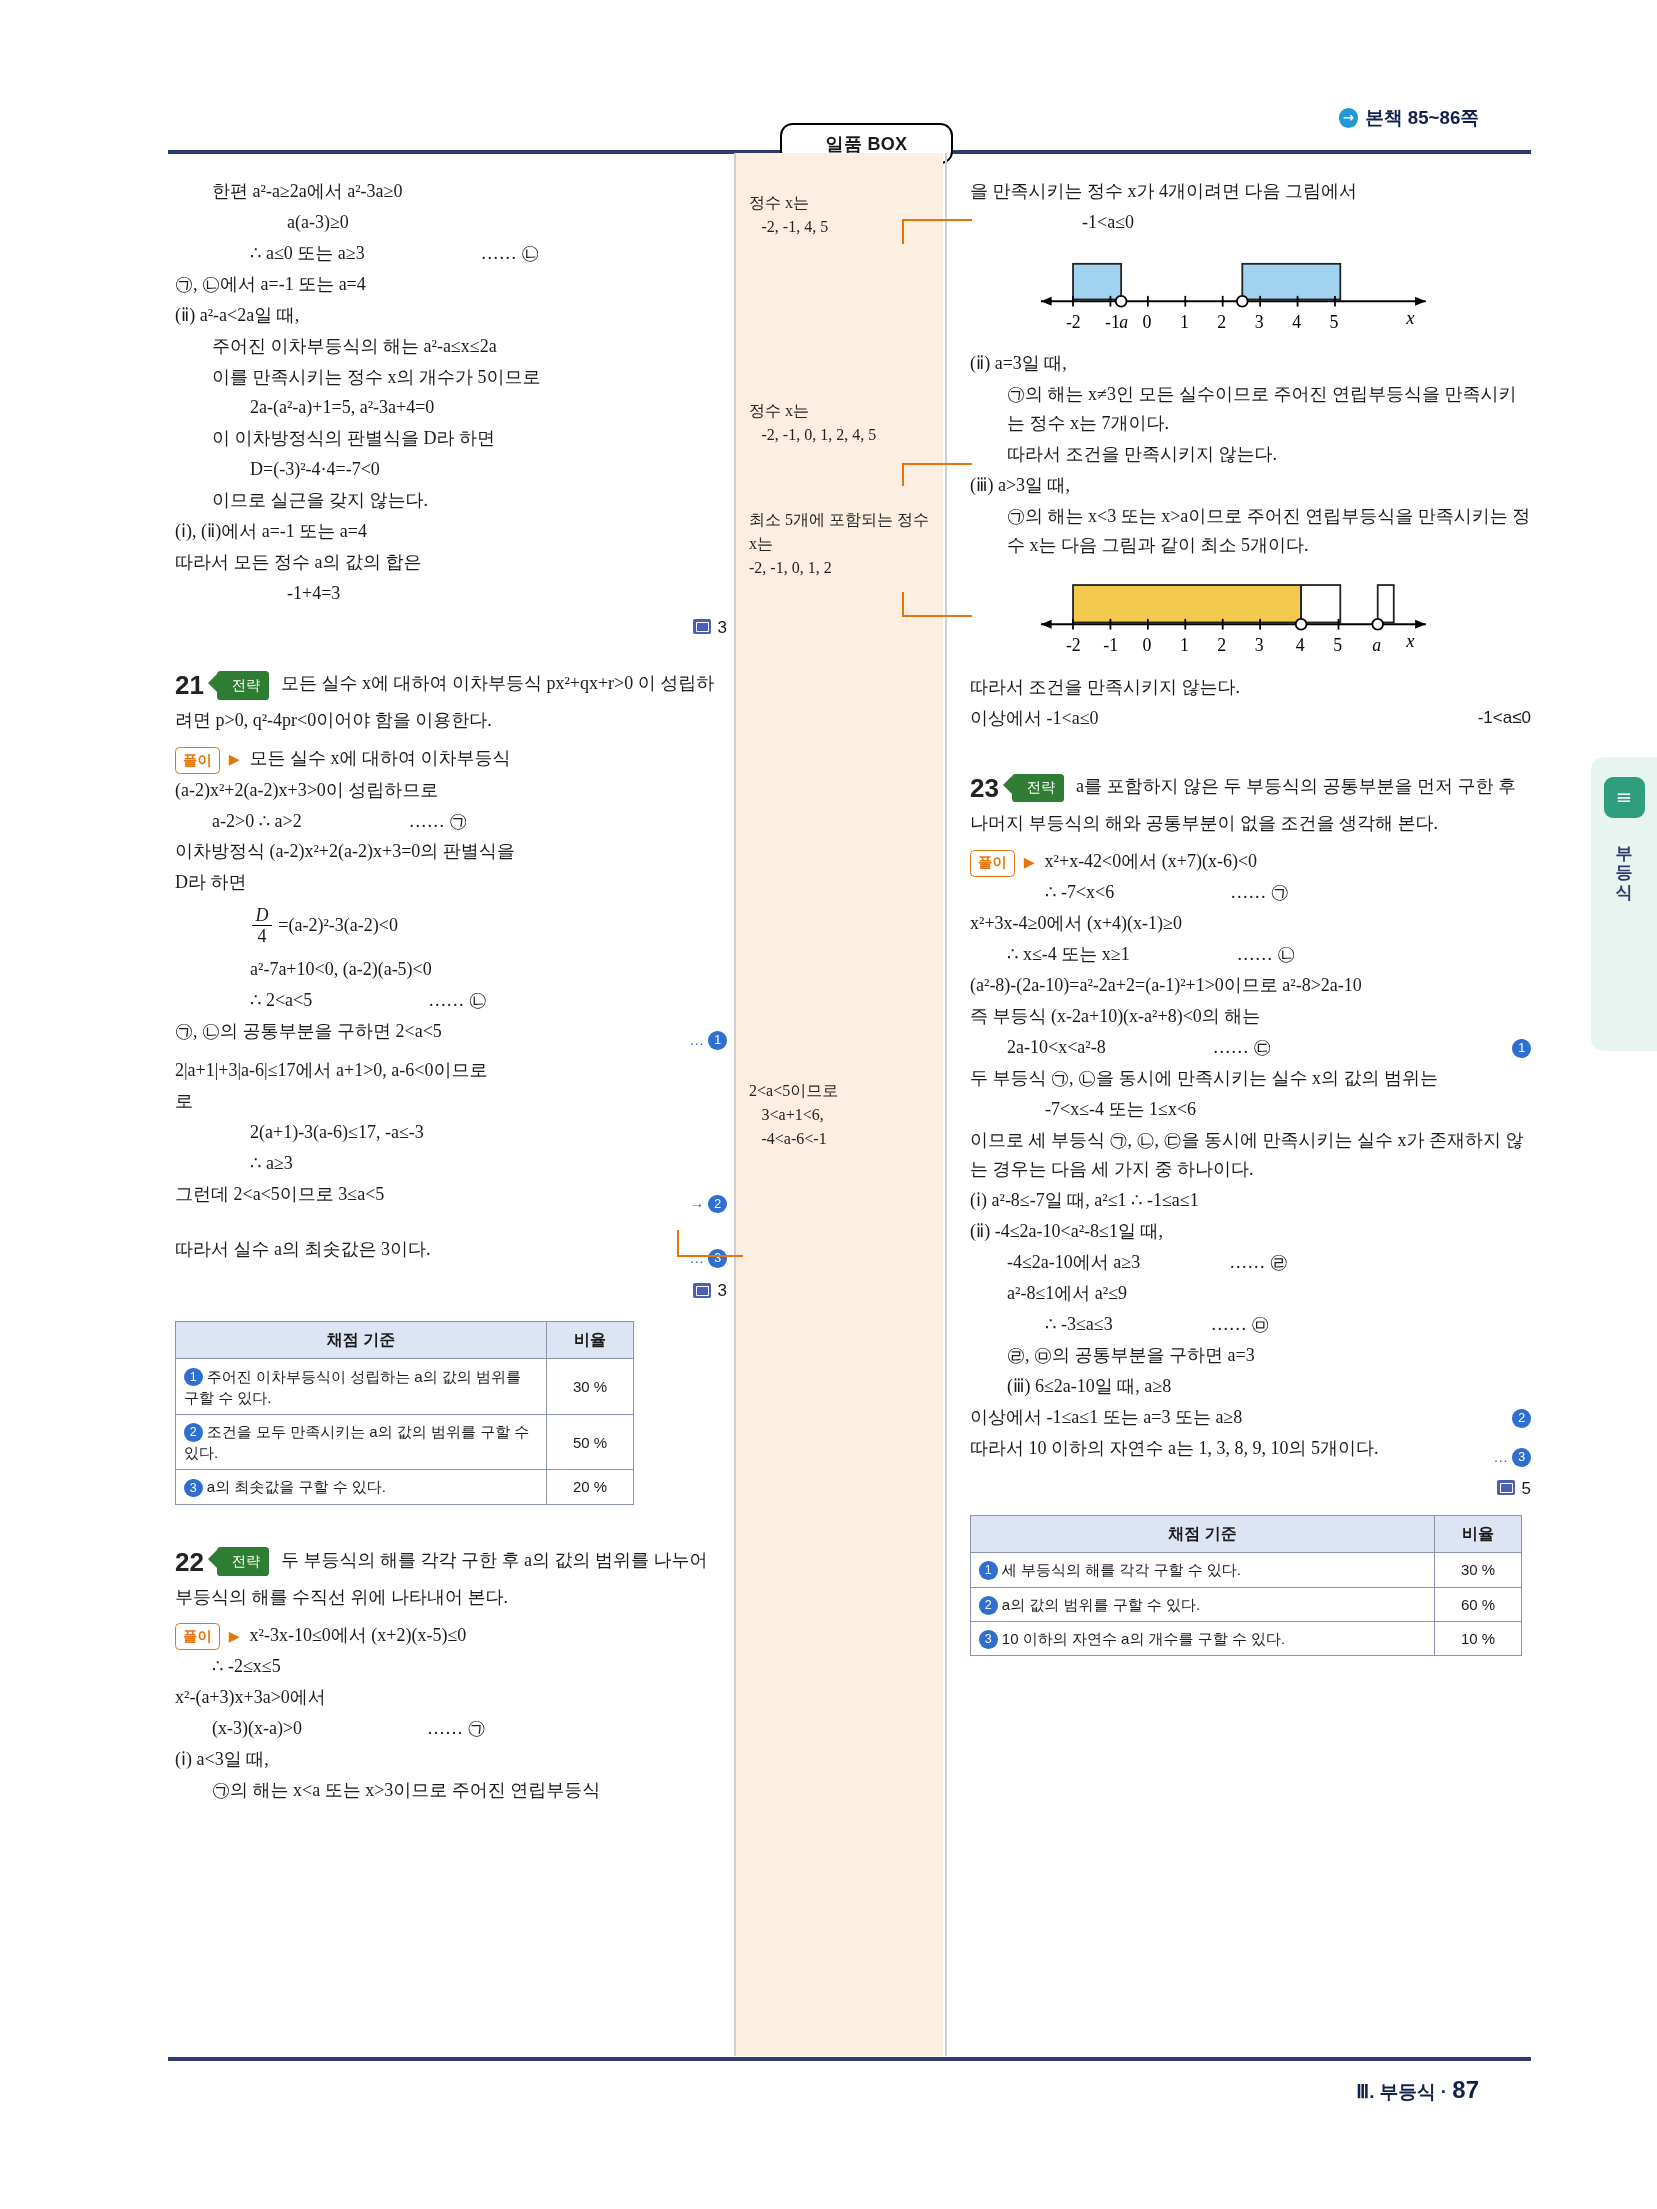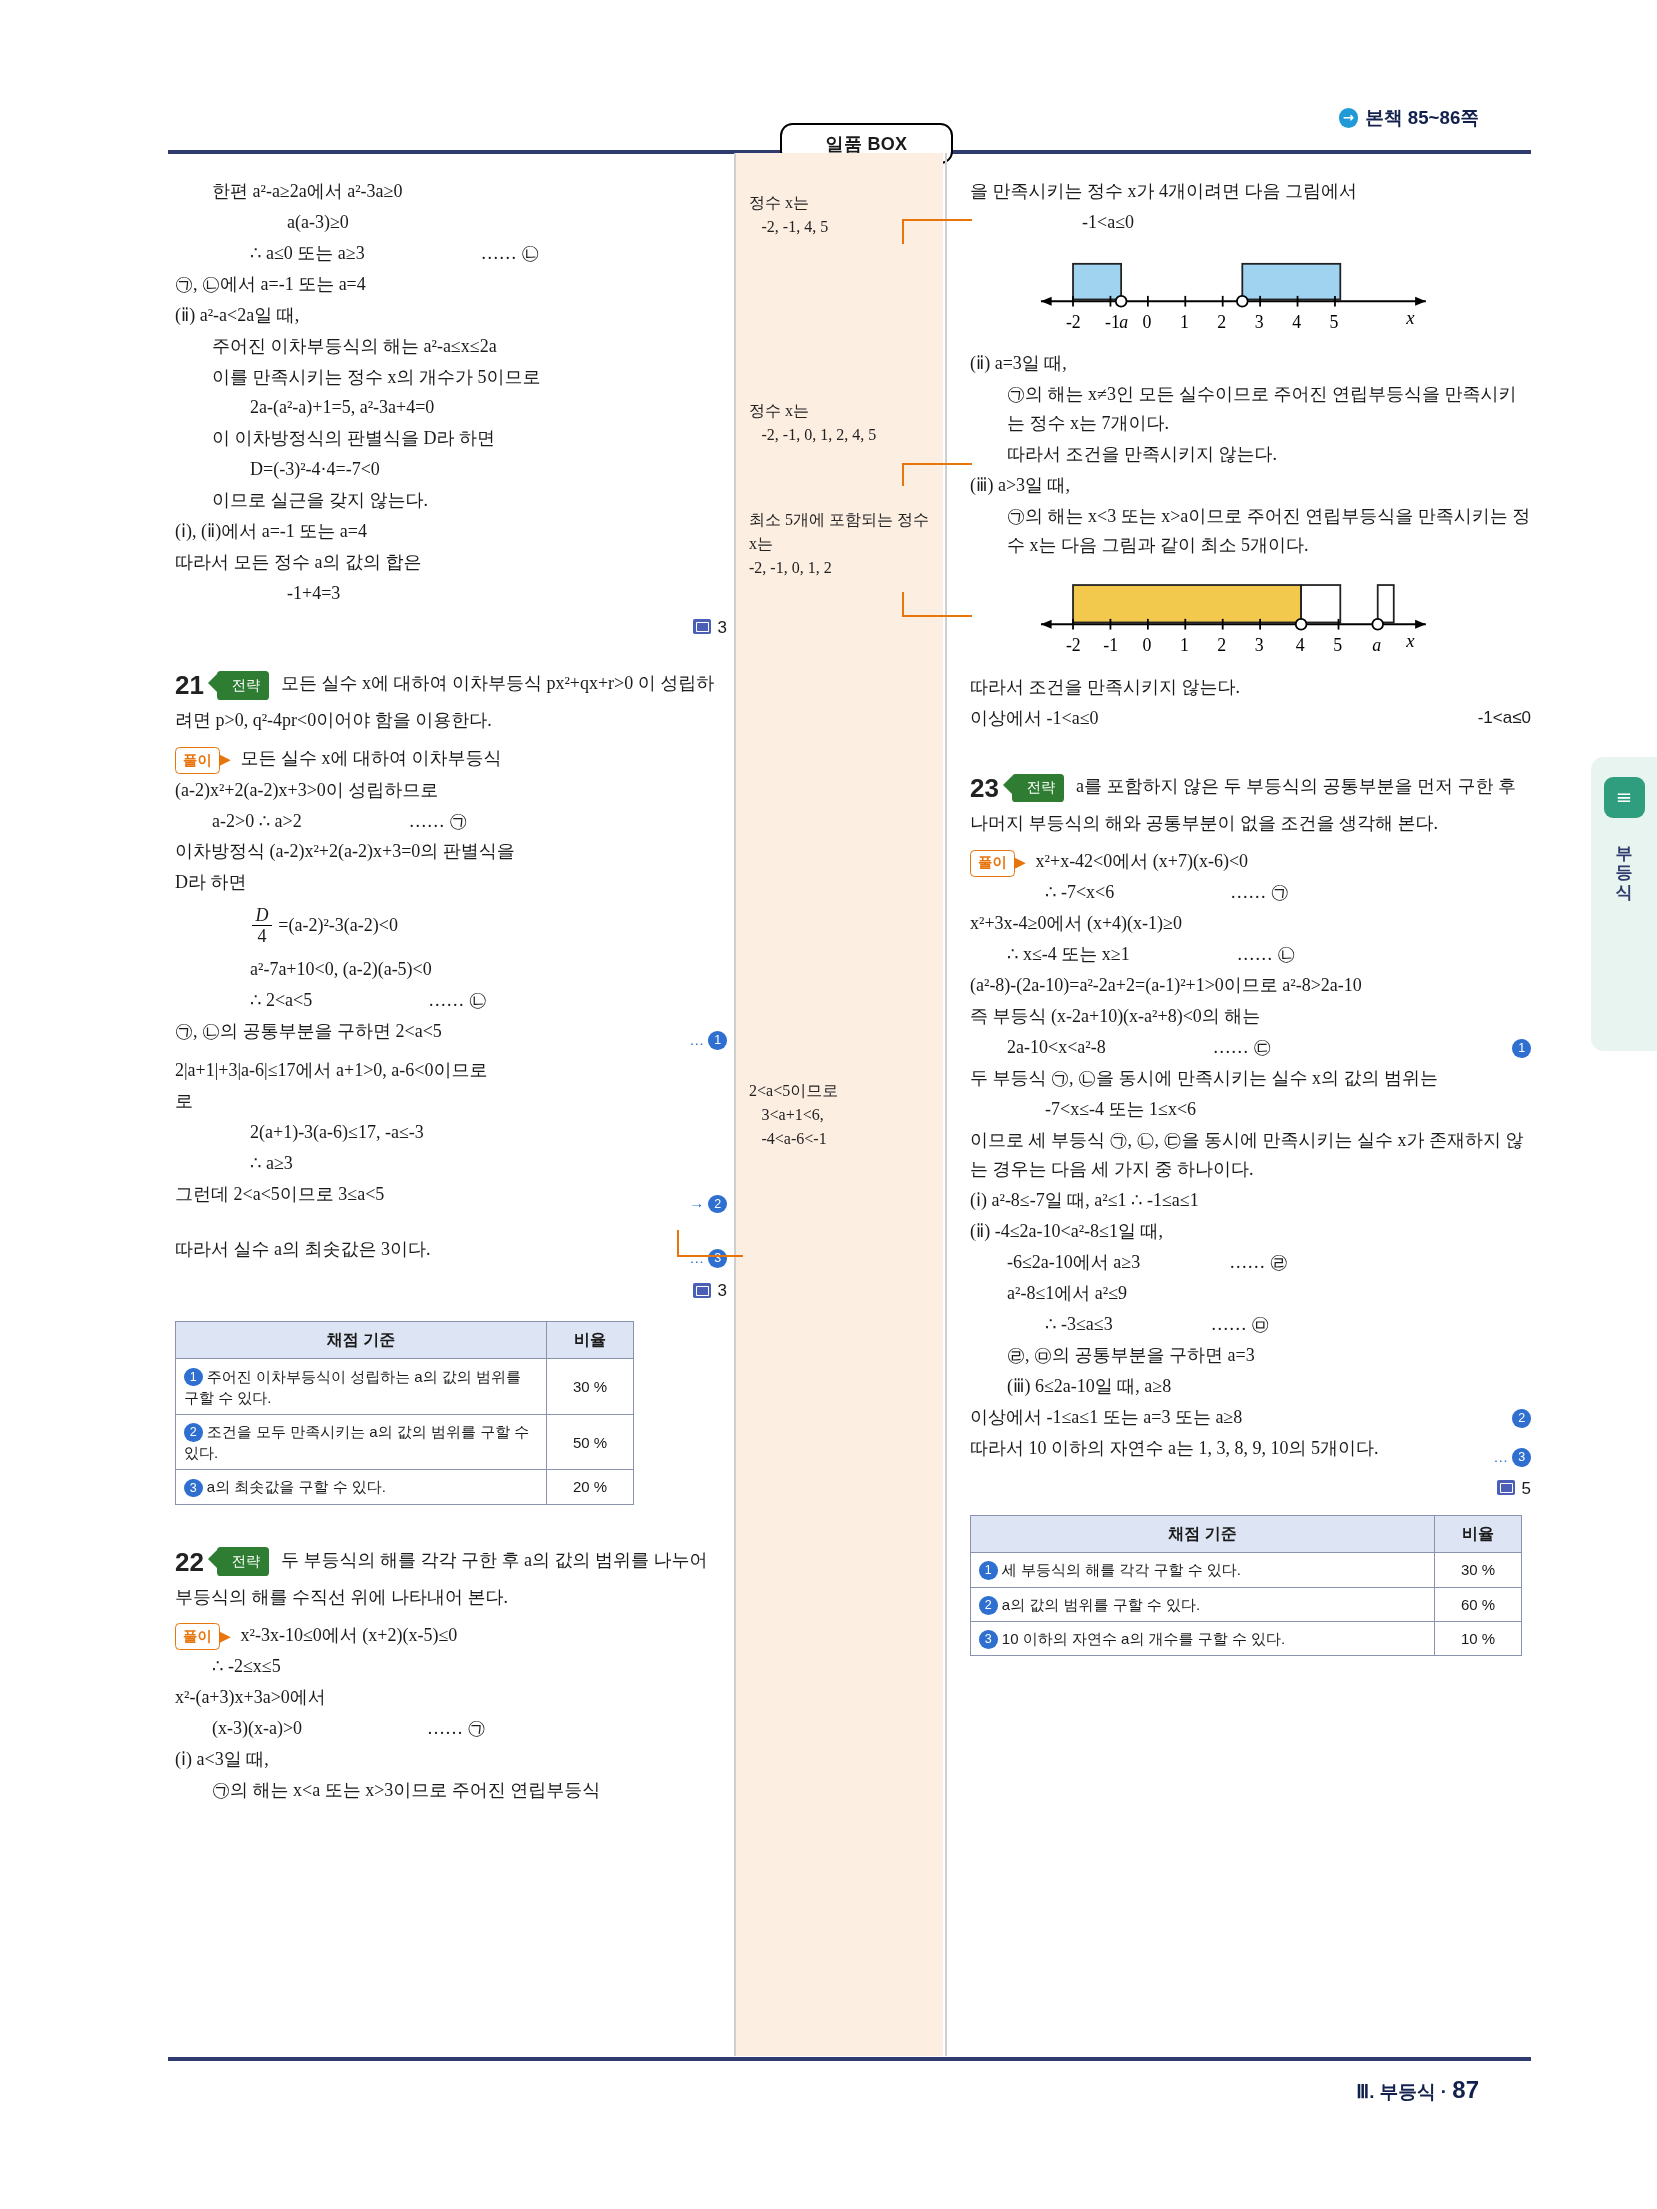--- a/index.html
+++ b/index.html
@@ -104,21 +104,21 @@
   }
   .strategy-tag::before{
     content:"";position:absolute;left:-9px;top:2.7px;
     border-top:9px solid transparent;border-bottom:9px solid transparent;
     border-right:9.8px solid #2e7d32;
   }
   .sol-tag{
     display:inline-block;vertical-align:middle;
     background:#fff;border:1.8px solid #e8740c;color:#e8740c;
     font-family:"Liberation Sans", sans-serif;font-size:14.3px;font-weight:bold;
-    border-radius:4.5px;padding:0.9px 7.1px;
+    border-radius:4.5px;padding:0.9px 7.1px;margin-right:9px;
   }
   .sol-tag-arrow{
     display:inline-block;color:#e8740c;font-size:14.3px;margin-right:5.3px;
   }
   .qhead{margin-top:23px;margin-bottom:3.6px;}
   
   .ans{
     text-align:right;font-family:"Liberation Sans", sans-serif;font-size:17px;
     margin-top:5.3px;
   }
@@ -445,21 +445,21 @@
       <span style="display:inline-block;width:98px"></span>
       <span>……  ㉢</span>
       <span style="float:right"><span class="stepc">1</span></span>
     </div>
     <div class="row">두 부등식 ㉠, ㉡을 동시에 만족시키는 실수 x의 값의 범위는</div>
     <div class="row ind2">-7&lt;x≤-4 또는 1≤x&lt;6</div>
     <div class="row">이므로 세 부등식 ㉠, ㉡, ㉢을 동시에 만족시키는 실수 x가 존재하지 않는 경우는 다음 세 가지 중 하나이다.</div>
     <div class="row">(ⅰ) a²-8≤-7일 때,        a²≤1     ∴ -1≤a≤1</div>
     <div class="row">(ⅱ) -4≤2a-10&lt;a²-8≤1일 때,</div>
     <div class="row ind1">
-      <span>-6≤2a-10에서        a≥3</span>
+      <span>-4≤2a-10에서        a≥3</span>
       <span style="display:inline-block;width:80px"></span>
       <span>……  ㉣</span>
     </div>
     <div class="row ind1">
       <span>a²-8≤1에서        a²≤9</span>
     </div>
     <div class="row ind2">
       <span>∴ -3≤a≤3</span>
       <span style="display:inline-block;width:89px"></span>
       <span>……  ㉤</span>

